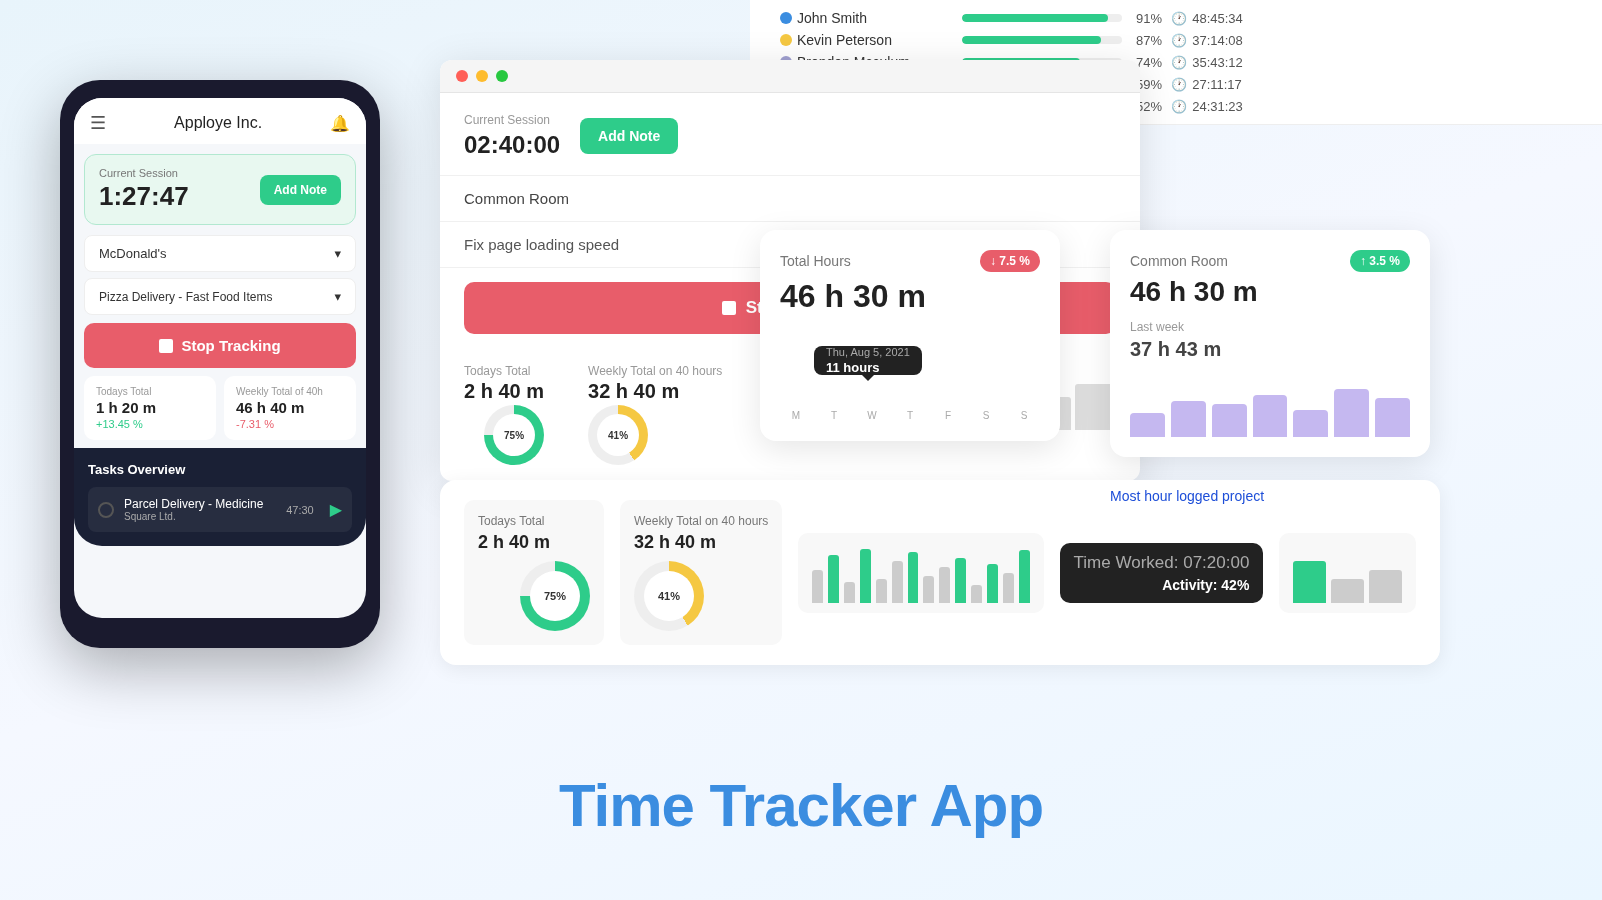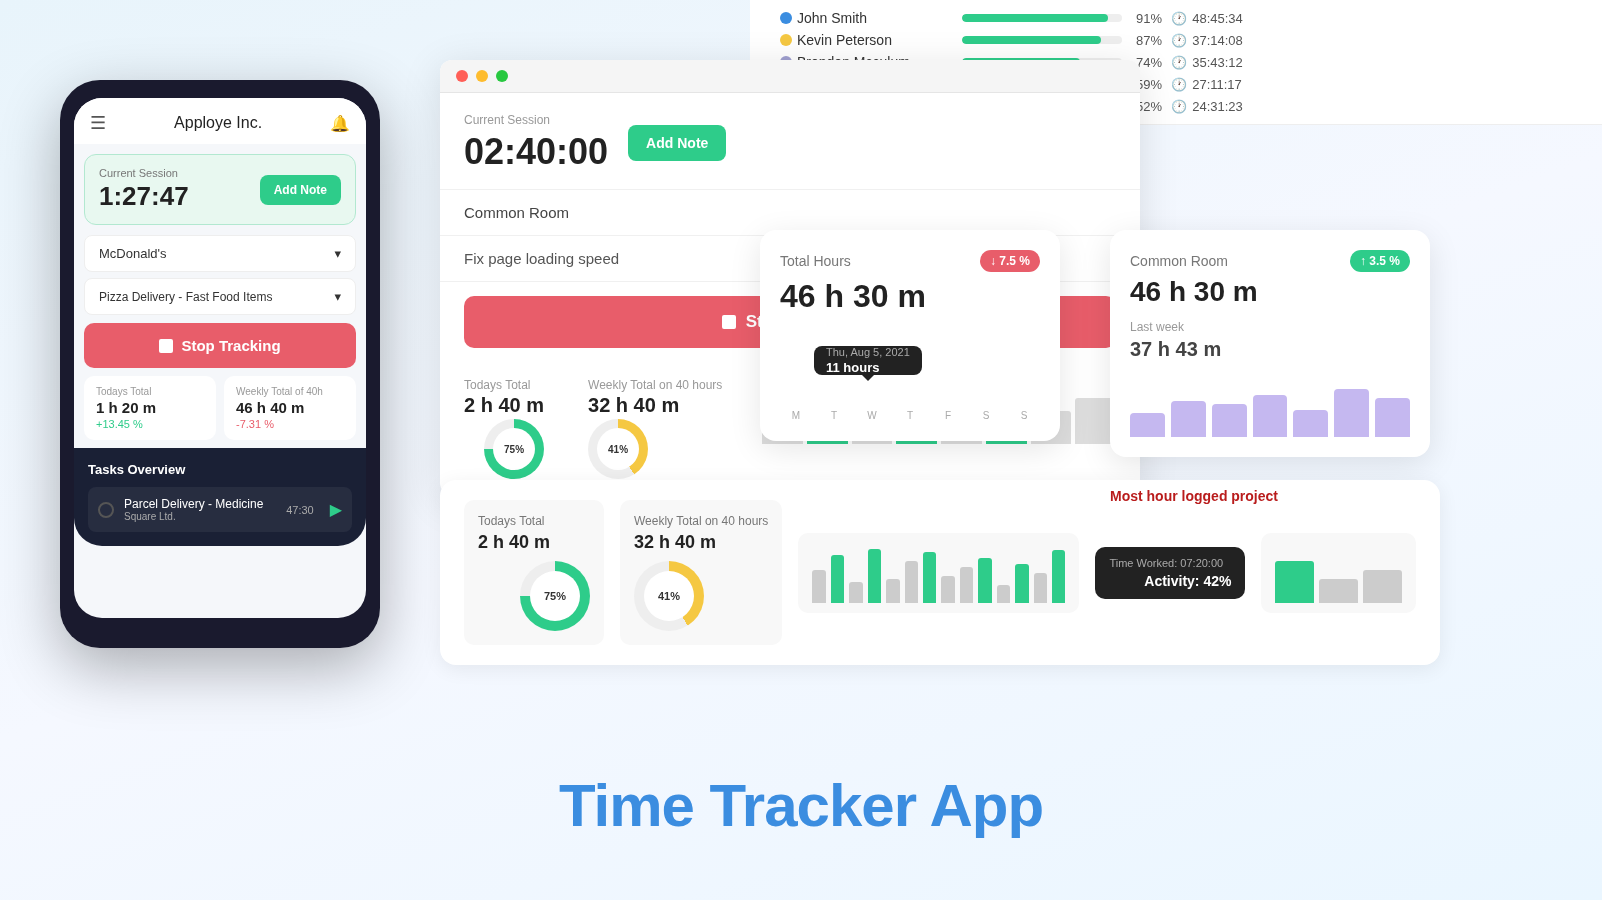--- a/index.html
+++ b/index.html
@@ -231,21 +231,21 @@
 
     .tracker-session {
       padding: 20px 24px 16px;
       border-bottom: 1px solid #f0f0f0;
       display: flex;
       align-items: center;
       gap: 20px;
     }
     .tracker-session-left { }
     .tracker-session-label { font-size: 12px; color: #999; margin-bottom: 4px; }
-    .tracker-session-time { font-size: 36px; font-weight: 700; color: #222; }
+    .tracker-session-time { font-size: 24px; font-weight: 700; color: #222; }
     .tracker-add-note {
       background: #2ecc8a;
       color: white;
       border: none;
       border-radius: 8px;
       padding: 10px 18px;
       font-size: 14px;
       font-weight: 600;
       cursor: pointer;
     }
@@ -750,25 +750,25 @@
       <div style="flex:1;height:45%;background:#ccc;border-radius:3px 3px 0 0;"></div>
       <div style="flex:1;height:60%;background:#ccc;border-radius:3px 3px 0 0;"></div>
       <div style="flex:1;height:75%;background:#2ecc8a;border-radius:3px 3px 0 0;"></div>
       <div style="flex:1;height:30%;background:#ccc;border-radius:3px 3px 0 0;"></div>
       <div style="flex:1;height:65%;background:#2ecc8a;border-radius:3px 3px 0 0;"></div>
       <div style="flex:1;height:50%;background:#ccc;border-radius:3px 3px 0 0;"></div>
       <div style="flex:1;height:88%;background:#2ecc8a;border-radius:3px 3px 0 0;"></div>
     </div>
 
     <div style="background:#222;color:white;border-radius:10px;padding:10px 14px;font-size:12px;min-width:150px;">
-      <div style="color:#aaa;font-size:11px;margin-bottom:4px;">Time Worked: 07:20:00</div>
+      <div style="color:#aaa;font-size:17px;margin-bottom:4px;">Time Worked: 07:20:00</div>
       <div style="font-weight:700;font-size:14px;text-align:right;">Activity: 42%</div>
     </div>
 
     <div style="display:flex;align-items:flex-end;gap:5px;height:80px;flex:0.5;background:#f8f8f8;border-radius:10px;padding:10px 14px;">
       <div style="flex:1;height:70%;background:#2ecc8a;border-radius:3px 3px 0 0;"></div>
       <div style="flex:1;height:40%;background:#ccc;border-radius:3px 3px 0 0;"></div>
       <div style="flex:1;height:55%;background:#ccc;border-radius:3px 3px 0 0;"></div>
     </div>
   </div>
 </div>
 
-<div style="position:absolute;top:488px;left:1110px;font-size:14px;color:#b91c1c;font-weight:700;">Most hour logged project</div>
+<div style="position:absolute;top:488px;left:1110px;font-size:14px;color:#1d4ed8;font-weight:400;">Most hour logged project</div>
 
 </body></html>

